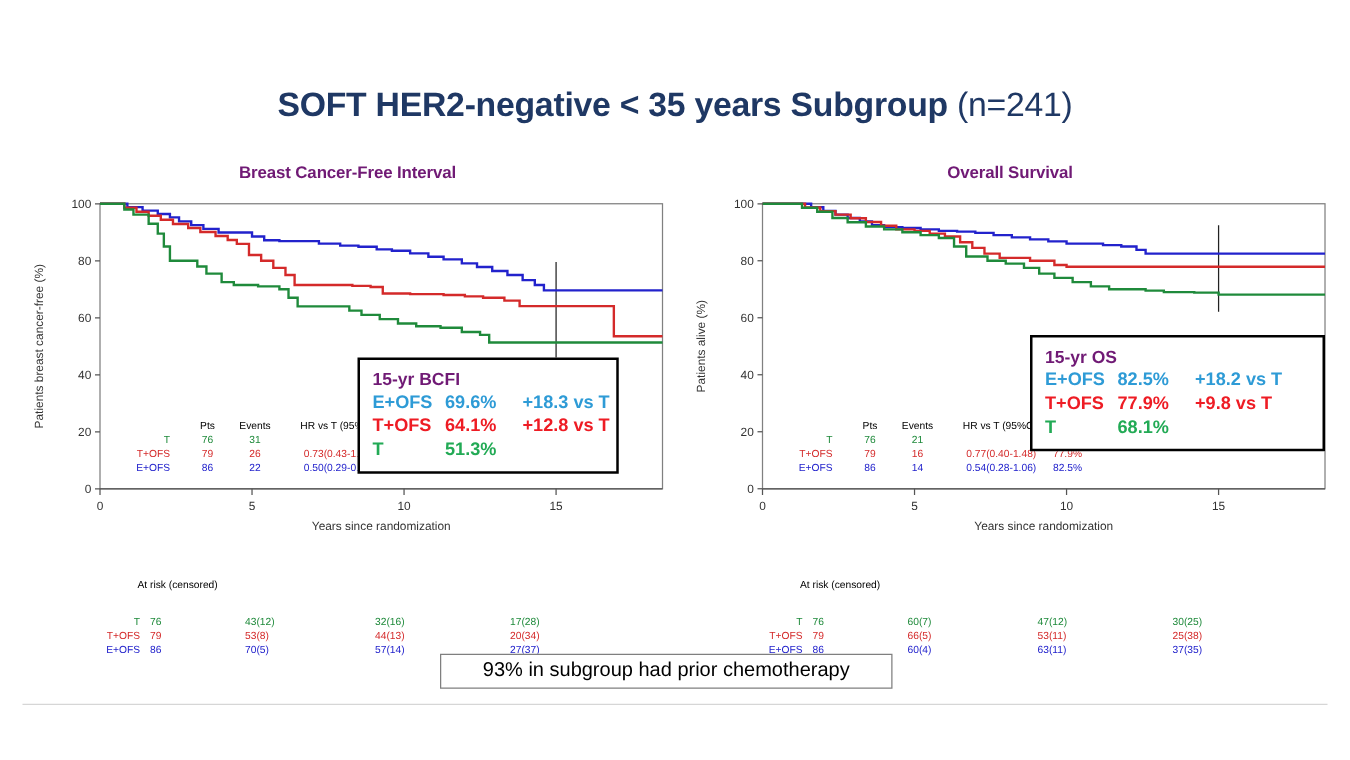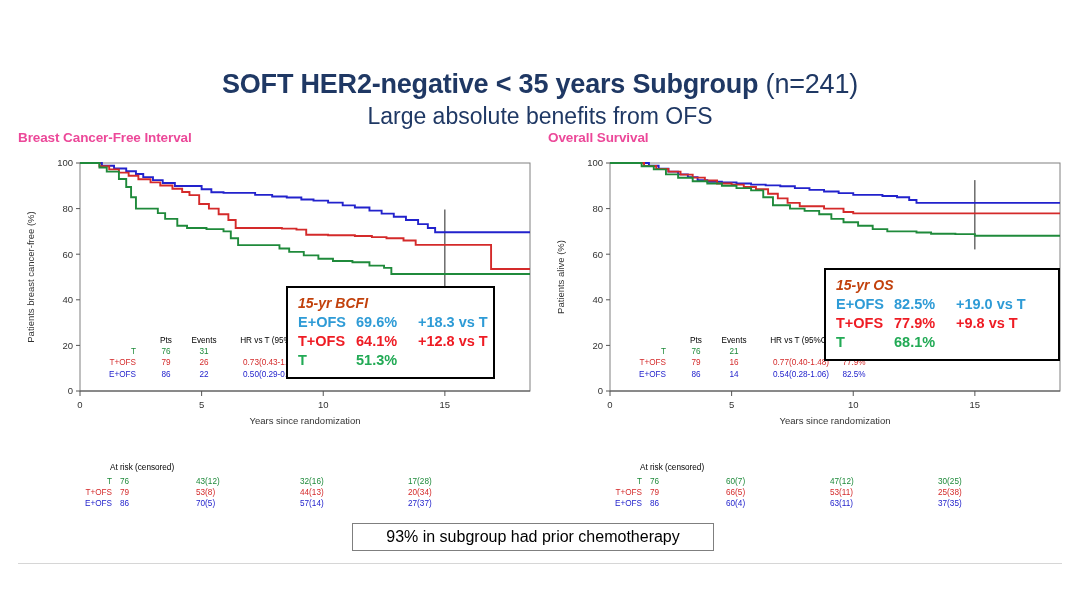--- a/index.html
+++ b/index.html
@@ -22,51 +22,51 @@
   #title-line-1 { font-size:27px; font-weight:bold; letter-spacing:-0.2px; line-height:34px; }
   #title-line-1 .paren { font-weight:normal; }
   #title-line-2 { font-size:23px; font-weight:normal; line-height:30px; }
 
   
   .panel { position:absolute; top:130px; width:520px; height:330px; }
   #panel-bcfi { left:18px; }
   #panel-os   { left:548px; }
 
   .panel-title {
-    text-align:left; font-size:13.5px; font-weight:bold; color:#ec4899;
+    text-align:center; font-size:13.5px; font-weight:bold; color:#701a75;
     margin-bottom:4px; letter-spacing:-0.1px;
   }
   .plot-wrap { position:relative; width:520px; height:300px; }
   svg.km { display:block; }
 
   text.axis-num { font-family:"Liberation Sans", sans-serif; font-size:9.5px; fill:#333; }
   text.axis-title { font-family:"Liberation Sans", sans-serif; font-size:9.5px; fill:#333; }
   text.stat { font-family:"Liberation Sans", sans-serif; font-size:8.2px; }
   text.stat-hdr { font-family:"Liberation Sans", sans-serif; font-size:8.2px; fill:#000; }
 
   
   .callout {
     position:absolute;
     border:2px solid #000;
     background:#fff;
     padding:6px 10px 7px 10px;
   }
   #callout-bcfi { left:286px; top:286px; width:209px; }
   #callout-os   { left:824px; top:268px; width:236px; }
-  .callout-title { font-size:14px; font-weight:bold; color:#c2410c; line-height:19px;font-style:italic; }
+  .callout-title { font-size:14px; font-weight:bold; color:#701a75; line-height:19px; }
   .callout-row { display:flex; font-size:14.5px; font-weight:bold; line-height:19px; white-space:nowrap; }
   .co-arm   { width:58px; flex:0 0 58px; }
   .co-val   { width:62px; flex:0 0 62px; }
   .co-delta { flex:1 1 auto; }
 
   
   .atrisk { position:absolute; font-size:8.2px; line-height:11px; }
   #atrisk-bcfi { left:70px; top:462px; width:440px; }
   #atrisk-os   { left:600px; top:462px; width:440px; }
-  .atrisk-hdr { color:#000; margin-left:40px; margin-bottom:3px; }
+  .atrisk-hdr { color:#000; margin-left:40px; margin-bottom:19px; }
   .atrisk-row { position:relative; height:11px; white-space:nowrap; }
   .ar-label { position:absolute; left:0; width:42px; text-align:right; }
   .ar-c0 { position:absolute; left:50px; }
   .ar-c1 { position:absolute; left:126px; }
   .ar-c2 { position:absolute; left:230px; }
   .ar-c3 { position:absolute; left:338px; }
 
   
   #chemo-banner {
     position:absolute; left:352px; top:523px; width:362px; height:28px;
@@ -77,21 +77,20 @@
 
   
   #footer-rule { position:absolute; left:18px; top:563px; width:1044px; height:1px; background:#d6d6d6; }
   #footer { position:absolute; left:0; top:566px; width:1080px; height:42px; }
 </style>
 </head>
 <body>
 
 <div id="title-block">
   <div id="title-line-1"><span>SOFT HER2-negative &lt; 35 years Subgroup </span><span class="paren">(n=241)</span></div>
-  <div id="title-line-2">Large absolute benefits from OFS</div>
 </div>
 
 <div class="panel" id="panel-bcfi">
   <div class="panel-title">Breast Cancer-Free Interval</div>
   <div class="plot-wrap">
     <svg class="km" id="svg-bcfi" width="520" height="300" viewBox="0 0 520 300">
         <rect x="62" y="14" width="450" height="228" fill="none" stroke="#808080" stroke-width="1"></rect>
         <line x1="58" y1="242" x2="62" y2="242" stroke="#555" stroke-width="1"></line>
         <text x="55" y="245.4" text-anchor="end" class="axis-num">0</text>
         <line x1="58" y1="196.4" x2="62" y2="196.4" stroke="#555" stroke-width="1"></line>
@@ -212,21 +211,21 @@
         <text x="306" y="227.6" text-anchor="middle" class="stat" fill="#2222CC">82.5%</text>
       </svg>
   </div>
 </div>
 
 <div class="callout" id="callout-os">
   <div class="callout-title">15-yr OS</div>
   <div class="callout-row" style="color: rgb(46, 155, 214);">
     <span class="co-arm">E+OFS</span>
     <span class="co-val">82.5%</span>
-    <span class="co-delta">+19.0 vs T</span>
+    <span class="co-delta">+18.2 vs T</span>
   </div>
   <div class="callout-row" style="color: rgb(238, 28, 36);">
     <span class="co-arm">T+OFS</span>
     <span class="co-val">77.9%</span>
     <span class="co-delta">+9.8 vs T</span>
   </div>
   <div class="callout-row" style="color: rgb(34, 170, 85);">
     <span class="co-arm">T</span>
     <span class="co-val">68.1%</span>
     <span class="co-delta"></span>

